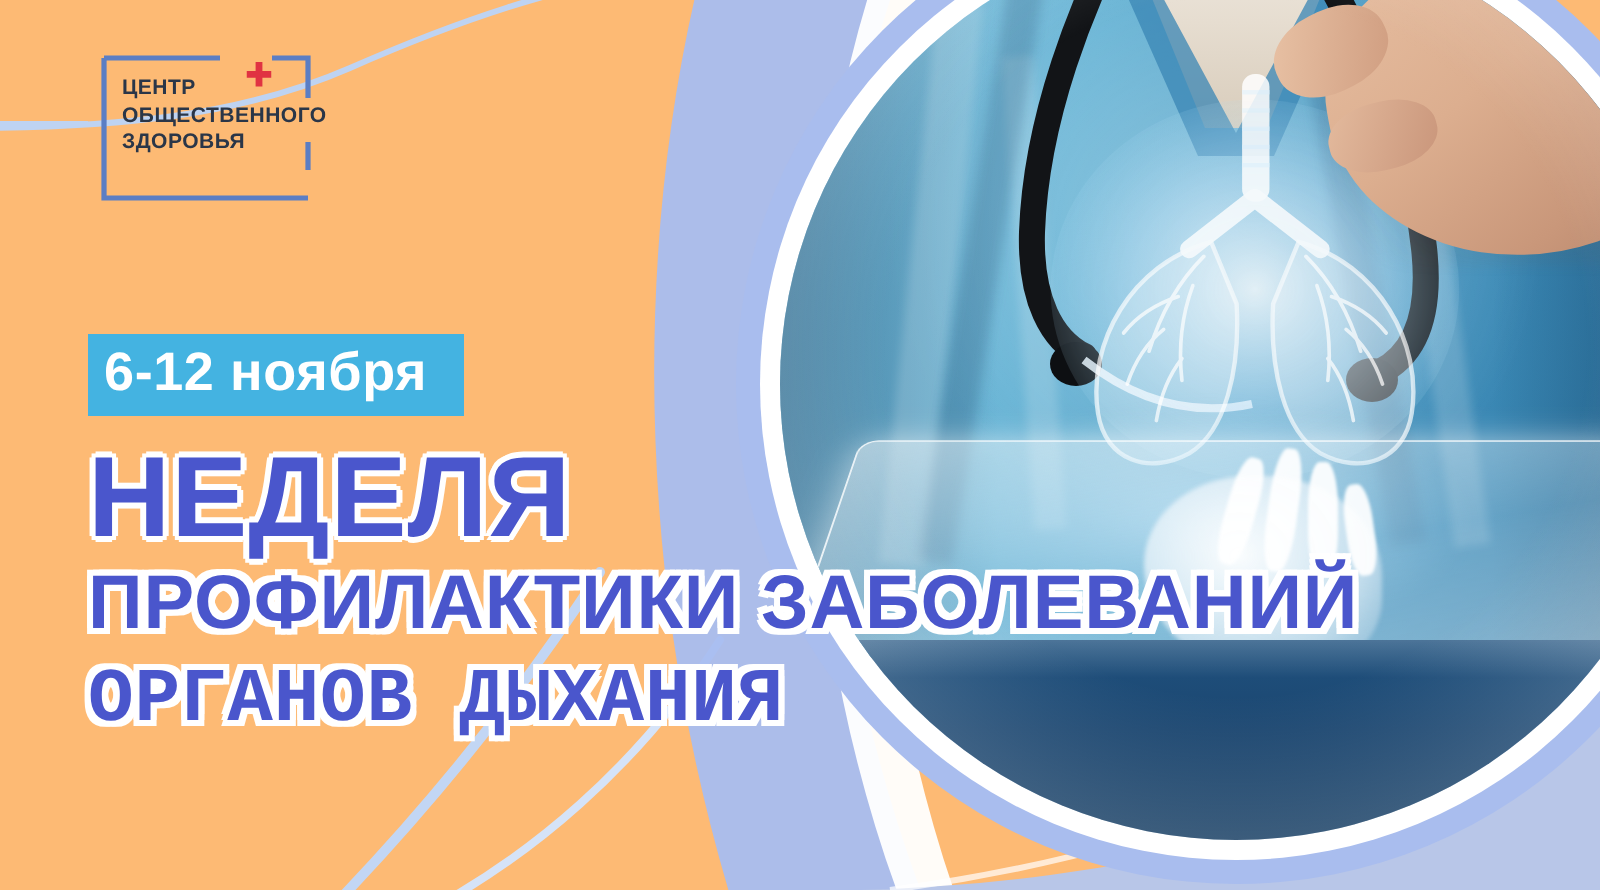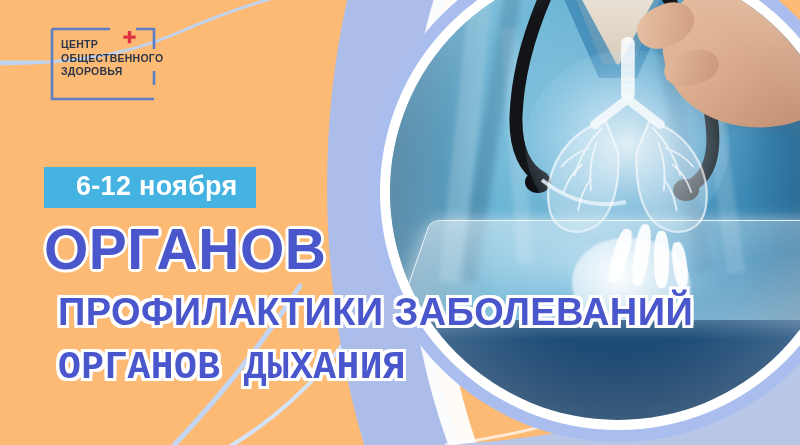--- a/index.html
+++ b/index.html
@@ -139,21 +139,21 @@
   }
   .photo-soft{
     position:absolute;inset:0;
     background:radial-gradient(circle at 50% 46%, rgba(255,255,255,0) 52%, rgba(255,255,255,.26) 86%, rgba(255,255,255,.55) 100%);
     pointer-events:none;
   }
 
   
   .date-badge{
     position:absolute;left:44px;top:167px;
-    padding:6px 18px 8px 32px;
+    padding:6px 18px 8px 8px;
     background:#44b3e1;
     color:#ffffff;
     font-size:27px;font-weight:bold;
     letter-spacing:.3px;
     line-height:1;
     white-space:nowrap;
   }
   .headline{
     position:absolute;left:44px;top:222px;
     width:720px;
@@ -169,21 +169,21 @@
       -2px -2px 0 #ffffff,  2px -2px 0 #ffffff,
       -2px  2px 0 #ffffff,  2px  2px 0 #ffffff,
       -3px 0 0 #ffffff, 3px 0 0 #ffffff,
        0 -3px 0 #ffffff, 0 3px 0 #ffffff;
   }
   .hl-2,.hl-3{
     font-size:38px;font-weight:bold;
     color:#4a56cc;
     line-height:1.08;
     letter-spacing:.4px;
-    margin:14px;
+    margin:0;
     white-space:nowrap;
     text-shadow:
       -2px -2px 0 #ffffff,  2px -2px 0 #ffffff,
       -2px  2px 0 #ffffff,  2px  2px 0 #ffffff,
       -3px 0 0 #ffffff, 3px 0 0 #ffffff,
        0 -3px 0 #ffffff, 0 3px 0 #ffffff,
       -3px -3px 0 #ffffff, 3px -3px 0 #ffffff,
       -3px 3px 0 #ffffff, 3px 3px 0 #ffffff;
   }
   .hl-3{margin-top:7px;font-family:Liberation Mono, monospace;}
@@ -329,18 +329,18 @@
     <div class="logo-text">
       <div>ЦЕНТР</div>
       <div>ОБЩЕСТВЕННОГО</div>
       <div>ЗДОРОВЬЯ</div>
     </div>
   </div>
 
   <div class="date-badge">6-12 ноября</div>
 
   <div class="headline">
-    <div class="hl-1">ОРГАНОВ</div>
+    <div class="hl-1">НЕДЕЛЯ</div>
     <div class="hl-2">ПРОФИЛАКТИКИ ЗАБОЛЕВАНИЙ</div>
     <div class="hl-3">ОРГАНОВ ДЫХАНИЯ</div>
   </div>
 
 </div>
 
 </body></html>

